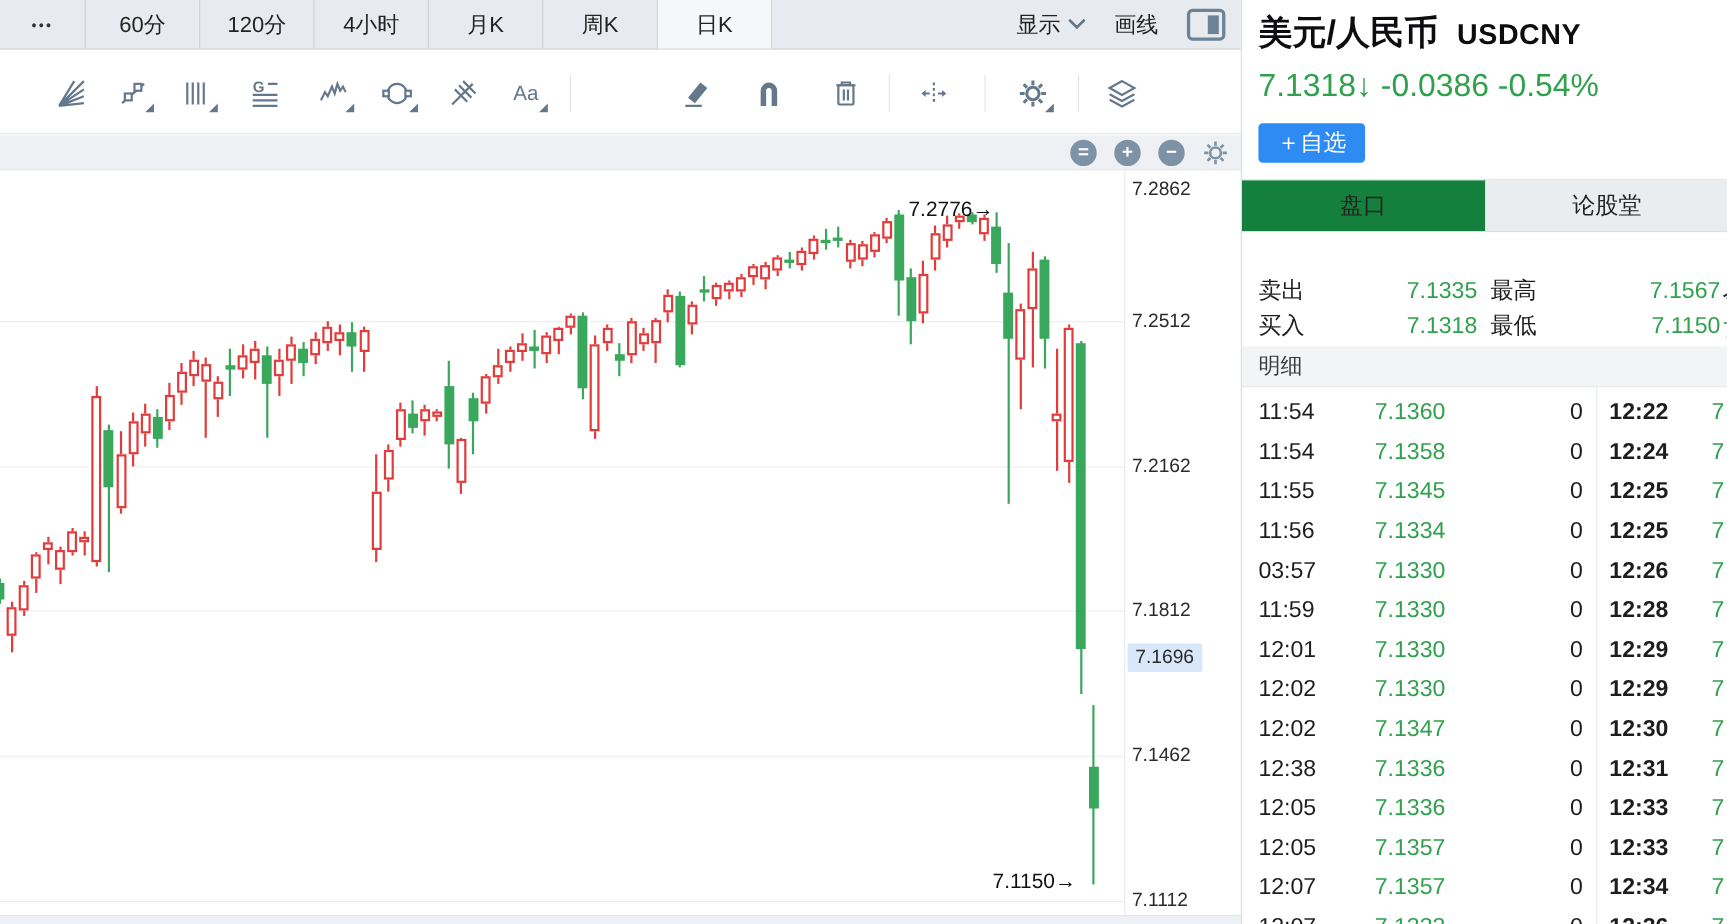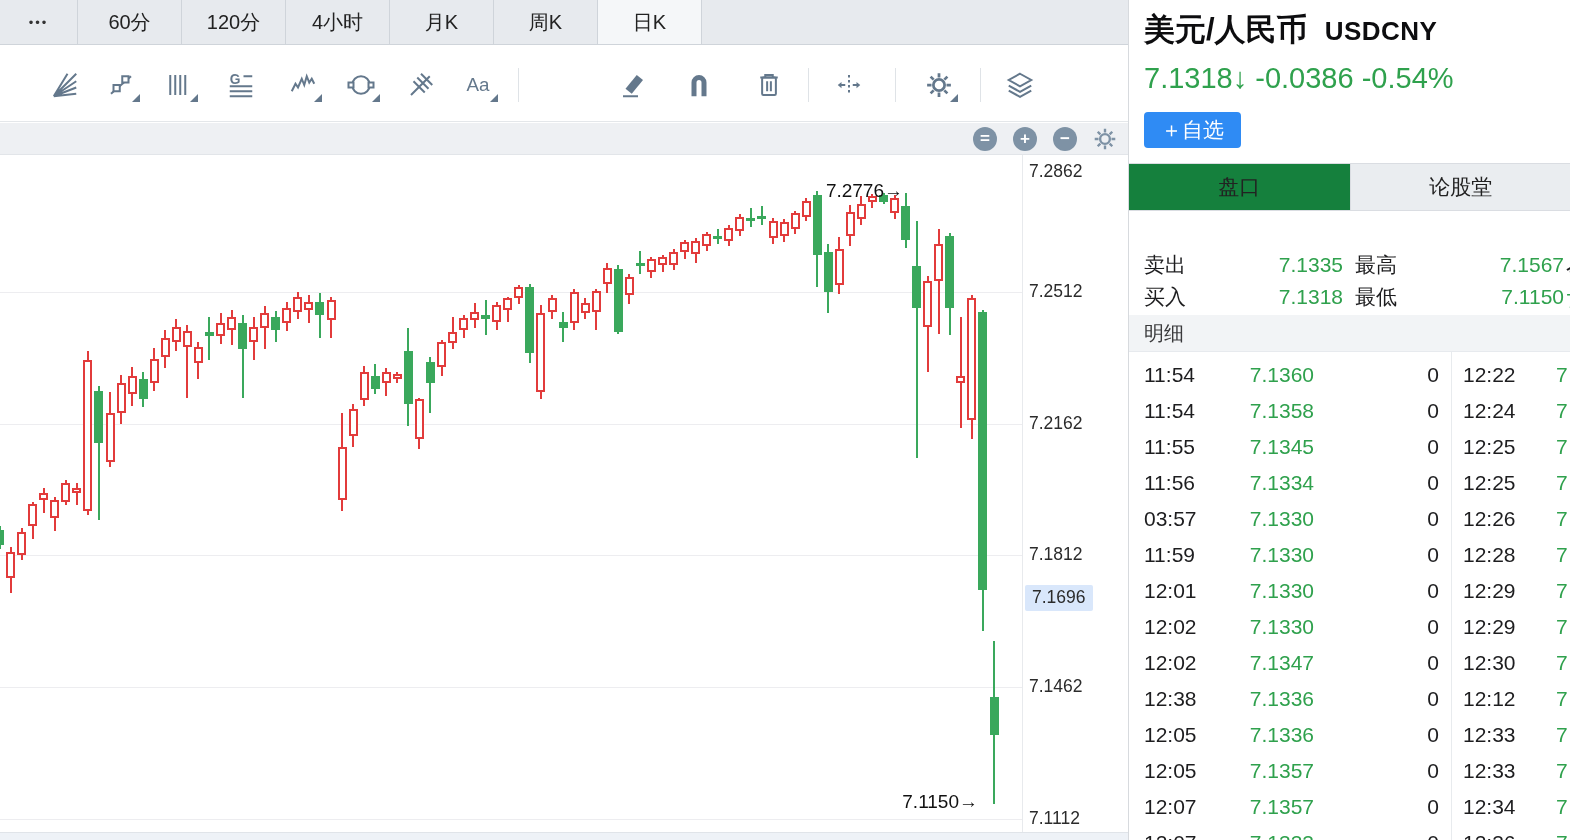--- a/index.html
+++ b/index.html
@@ -78,37 +78,49 @@
   .mrow .lb2 { position:absolute; left:226px; color:#1d1d1f; }
   .mrow .v1 { position:absolute; left:80px; width:134px; text-align:right; color:#2fa14d; }
   .mrow .v2 { position:absolute; left:300px; width:135px; text-align:right; color:#2fa14d; }
   .frag { position:absolute; right:0; width:5px; height:24px; overflow:hidden; font-size:21px; }
   .drows { position:absolute; left:0; top:352px; width:442px; height:488px; overflow:hidden; }
   .dvline { position:absolute; left:322px; top:0; bottom:0; width:1px; background:#e8ebee; }
   .drow { position:absolute; left:0; width:442px; height:36px; line-height:36px; font-size:21px; }
   .drow .t { position:absolute; left:15px; color:#1d1d1f; }
   .drow .p { position:absolute; left:90px; width:95px; text-align:right; color:#2fa14d; }
   .drow .v { position:absolute; left:248px; width:62px; text-align:right; color:#1d1d1f; }
-  .drow .t2 { position:absolute; left:334px; color:#1d1d1f; }
+  .drow .t2 { position:absolute; left:334px; color:#1d1d1f;font-weight:bold; }
   .drow .p2 { position:absolute; left:427px; color:#2fa14d; }
 </style>
 </head>
 <body>
 
 <div class="app">
 
   <div class="tabbar" id="tabbar">
     <div class="ktab more">•••</div>
       <div class="ktab">60分</div>
       <div class="ktab">120分</div>
       <div class="ktab">4小时</div>
       <div class="ktab">月K</div>
       <div class="ktab">周K</div>
       <div class="ktab sel">日K</div>
       <div class="tab-spacer"></div>
+    <div class="tb-right">
+      <span class="disp">
+        <span>显示</span>
+        <svg class="chev" viewBox="0 0 16 10">
+            <polyline points="1,1 8,8 15,1" fill="none" stroke="#64788c" stroke-width="2.4"></polyline>
+          </svg>
+      </span>
+      <span>画线</span>
+      <span class="panel-toggle">
+          <i></i>
+        </span>
+    </div>
   </div>
 
   <div class="drawbar" id="drawbar">
       <div class="dicon clip" style="left: -13px;"><svg viewBox="0 0 24 24">
           <rect x="3" y="3" width="13" height="13"></rect>
           <rect x="14" y="14" width="6" height="6"></rect>
         </svg></div>
       <div class="dicon" style="left: 50px;"><svg viewBox="0 0 24 24">
           <path d="M3 21 L21 3 M3 21 L21 9 M3 21 L21 14 M3 21 L21 19 M3 21 L14 3"></path>
         </svg></div>
@@ -472,21 +484,21 @@
           <span class="t">12:02</span>
           <span class="p">7.1347</span>
           <span class="v">0</span>
           <span class="t2">12:30</span>
           <span class="p2">7</span>
         </div>
         <div class="drow" style="top: 329px;">
           <span class="t">12:38</span>
           <span class="p">7.1336</span>
           <span class="v">0</span>
-          <span class="t2">12:12</span>
+          <span class="t2">12:31</span>
           <span class="p2">7</span>
         </div>
         <div class="drow" style="top: 365px;">
           <span class="t">12:05</span>
           <span class="p">7.1336</span>
           <span class="v">0</span>
           <span class="t2">12:33</span>
           <span class="p2">7</span>
         </div>
         <div class="drow" style="top: 401px;">

